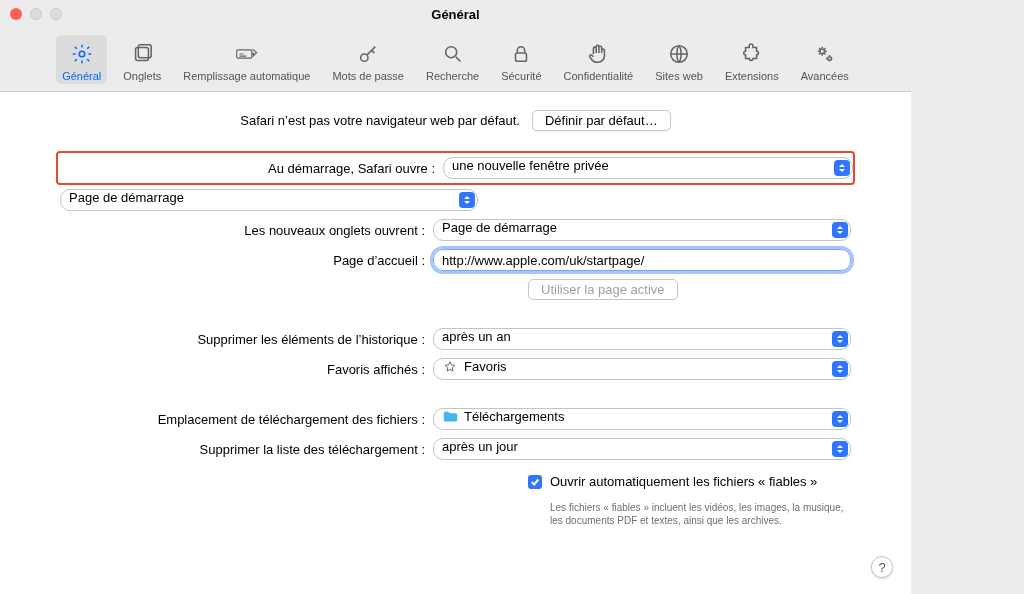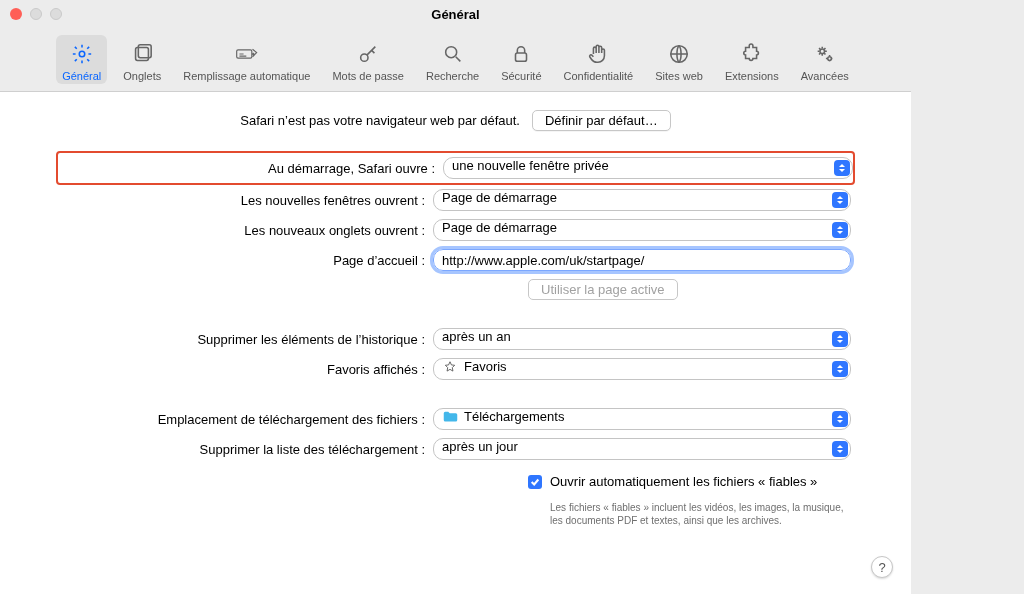--- a/index.html
+++ b/index.html
@@ -339,21 +339,20 @@
 
       <div class="row highlight">
         <div class="label">Au démarrage, Safari ouvre :</div>
         <div class="select">
           <span>une nouvelle fenêtre privée</span>
           <span class="caret"></span>
         </div>
       </div>
 
       <div class="row">
-        <div class="label">Les nouvelles fenêtres ouvrent :</div>
         <div class="select">
           <span>Page de démarrage</span>
           <span class="caret"></span>
         </div>
       </div>
 
       <div class="row">
         <div class="label">Les nouveaux onglets ouvrent :</div>
         <div class="select">
           <span>Page de démarrage</span>

